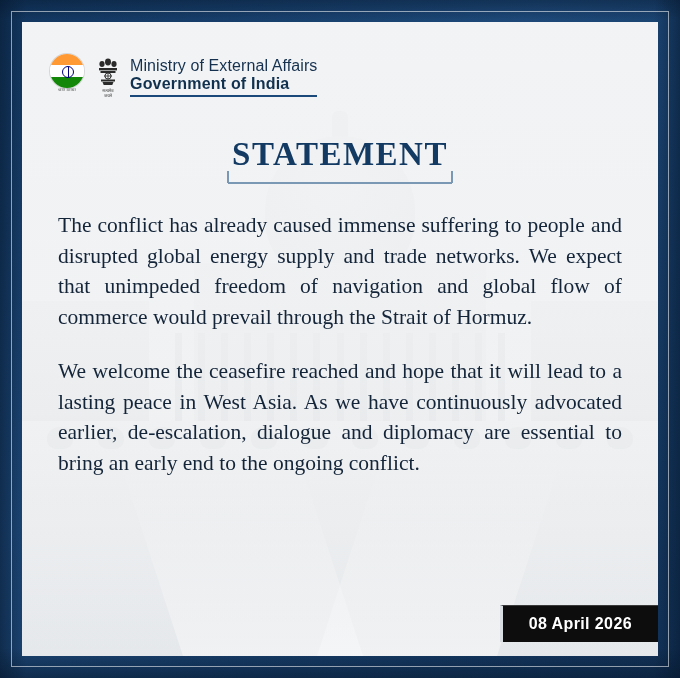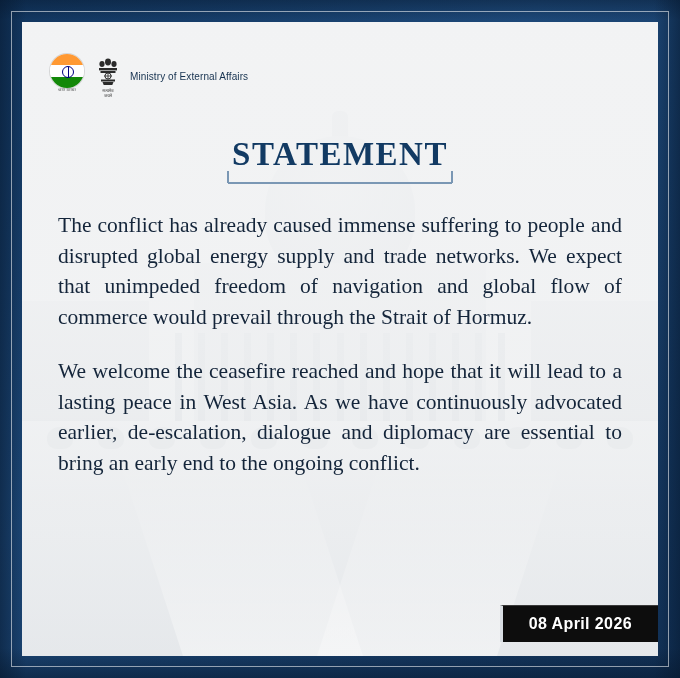--- a/index.html
+++ b/index.html
@@ -269,21 +269,21 @@
     margin-left: 2px;
   }
   .emblem svg { display: block; }
   .ministry-text {
     display: flex;
     flex-direction: column;
     line-height: 1.08;
   }
   .ministry-line1 {
     font-family: "Liberation Sans", sans-serif;
-    font-size: 10px;
+    font-size: 16px;
     color: #15314f;
     letter-spacing: 0.1px;
   }
   .ministry-line2 {
     font-family: "Liberation Sans", sans-serif;
     font-size: 16px;
     font-weight: bold;
     color: #10314f;
     letter-spacing: 0.2px;
     margin-top: 1px;
@@ -430,20 +430,21 @@
               <path d="M6 23.5 h14 v2 H6z"></path>
               <path d="M7.5 26 h11 l-1.2 3 H8.7z"></path>
             </g>
             <text x="13" y="36" font-family="Liberation Sans, sans-serif" font-size="4.2" fill="#2b2b2b" text-anchor="middle">सत्यमेव</text>
             <text x="13" y="40.5" font-family="Liberation Sans, sans-serif" font-size="4.2" fill="#2b2b2b" text-anchor="middle">जयते</text>
           </svg>
         </div>
 
         <div class="ministry-text">
           <span class="ministry-line1">Ministry of External Affairs</span>
+          <span class="ministry-line2">Government of India</span>
         </div>
       </div>
 
       <div class="title-wrap">
         <span class="title">STATEMENT</span>
       </div>
 
       <div class="body-text">
         <p class="para">The conflict has already caused immense suffering to people and disrupted global energy supply and trade networks. We expect that unimpeded freedom of navigation and global flow of commerce would prevail through the Strait of Hormuz.</p>
         <p class="para">We welcome the ceasefire reached and hope that it will lead to a lasting peace in West Asia. As we have continuously advocated earlier, de-escalation, dialogue and diplomacy are essential to bring an early end to the ongoing conflict.</p>

